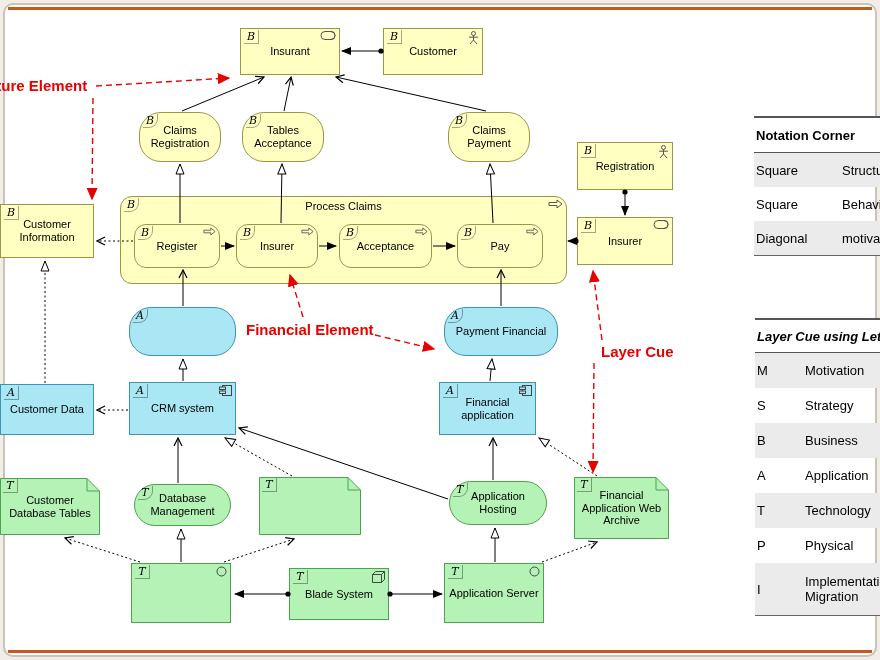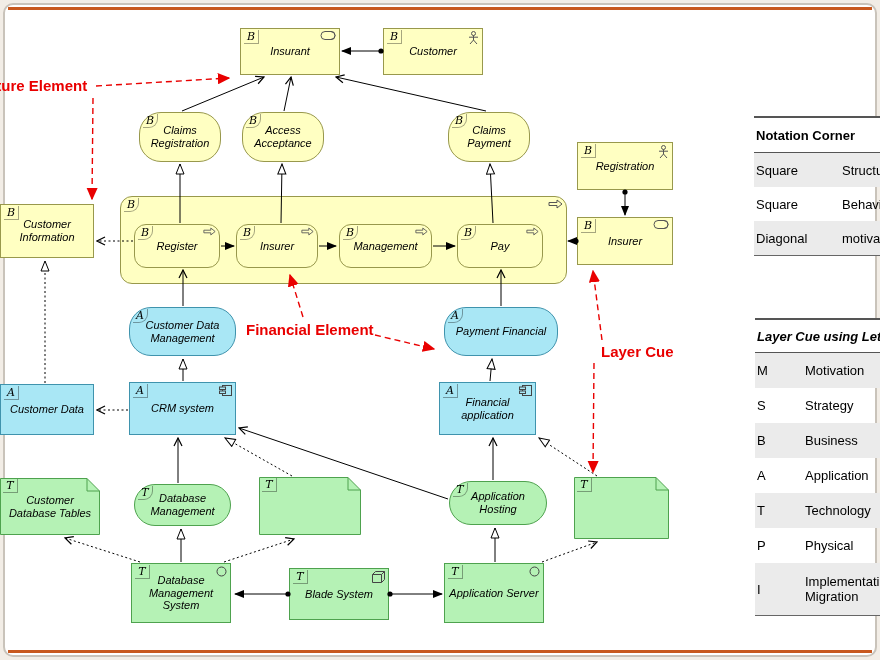--- a/index.html
+++ b/index.html
@@ -12,21 +12,21 @@
   .rule.top { top:7px; } .rule.bottom { bottom:7px; }
 
   
   .node { position:absolute; box-sizing:border-box; display:flex; align-items:center; justify-content:center;
           text-align:center; font-size:11px; line-height:1.15; padding:3px 4px; }
   .biz  { background:#FFFFC2; border:1px solid #98984C; }
   .app  { background:#A9E7F5; border:1px solid #3F93AD; }
   .tech { background:#B5F2B5; border:1px solid #4EA24E; }
   .svc  { border-radius:22px; }
   .proc { border-radius:12px; }
-  .lbl  { position:relative;font-style:italic; }
+  .lbl  { position:relative; }
   .top-label { position:absolute; top:3px; left:0; right:0; text-align:center; }
   .ltr { position:absolute; top:1px; left:3px; width:14px; height:13px; line-height:13px; text-align:center;
          font-family:"DejaVu Serif", serif; font-style:italic; font-size:11px;
          border-right:1px solid rgba(0,0,0,.35); border-bottom:1px solid rgba(0,0,0,.35); }
   .ltr.rd { border-bottom-right-radius:9px; }
   .ico { position:absolute; top:2px; right:3px; line-height:0; }
   .artifact { background:transparent; border:none; }
   .abg { position:absolute; left:0; top:0; }
 
   
@@ -54,20 +54,21 @@
 
 <div class="slide"></div>
 <div class="rule top"></div>
 <div class="rule bottom"></div>
 
 <div class="node biz proc" style="left:120px;top:196px;width:447px;height:88px;">
   <span class="ltr rd">B</span>
   <span class="ico"><svg width="15" height="10" viewBox="0 0 15 10">
         <path d="M1,3.5 H9 V1 L14,5 L9,9 V6.5 H1 Z" fill="none" stroke="#555"></path>
       </svg></span>
+  <span class="top-label">Process Claims</span>
 </div>
 
 <div class="node biz" style="left:240px;top:28px;width:100px;height:47px;">
   <span class="ltr">B</span>
   <span class="ico"><svg width="16" height="9" viewBox="0 0 16 9">
         <rect x="1" y="0.5" width="14" height="8" rx="4" fill="none" stroke="#555"></rect>
         <path d="M11,0.5 a4,4 0 0 1 0,8" fill="none" stroke="#555"></path>
       </svg></span>
   <span class="lbl">Insurant</span>
 </div>
@@ -84,21 +85,21 @@
   <span class="lbl">Customer</span>
 </div>
 
 <div class="node biz svc" style="left:139px;top:112px;width:82px;height:50px;">
   <span class="ltr rd">B</span>
   <span class="lbl">Claims Registration</span>
 </div>
 
 <div class="node biz svc" style="left:242px;top:112px;width:82px;height:50px;">
   <span class="ltr rd">B</span>
-  <span class="lbl">Access Acceptance</span>
+  <span class="lbl">Tables Acceptance</span>
 </div>
 
 <div class="node biz svc" style="left:448px;top:112px;width:82px;height:50px;">
   <span class="ltr rd">B</span>
   <span class="lbl">Claims Payment</span>
 </div>
 
 <div class="node biz" style="left:577px;top:142px;width:96px;height:48px;">
   <span class="ltr">B</span>
   <span class="ico"><svg width="11" height="14" viewBox="0 0 11 14">
@@ -134,39 +135,38 @@
         <path d="M1,3.5 H9 V1 L14,5 L9,9 V6.5 H1 Z" fill="none" stroke="#555"></path>
       </svg></span>
   <span class="lbl">Insurer</span>
 </div>
 
 <div class="node biz proc" style="left:339px;top:224px;width:93px;height:44px;">
   <span class="ltr rd">B</span>
   <span class="ico"><svg width="13" height="9" viewBox="0 0 15 10">
         <path d="M1,3.5 H9 V1 L14,5 L9,9 V6.5 H1 Z" fill="none" stroke="#555"></path>
       </svg></span>
-  <span class="lbl">Management</span>
+  <span class="lbl">Acceptance</span>
 </div>
 
 <div class="node biz proc" style="left:457px;top:224px;width:86px;height:44px;">
   <span class="ltr rd">B</span>
   <span class="ico"><svg width="13" height="9" viewBox="0 0 15 10">
         <path d="M1,3.5 H9 V1 L14,5 L9,9 V6.5 H1 Z" fill="none" stroke="#555"></path>
       </svg></span>
   <span class="lbl">Pay</span>
 </div>
 
 <div class="node biz" style="left:0px;top:204px;width:94px;height:54px;">
   <span class="ltr">B</span>
   <span class="lbl">Customer Information</span>
 </div>
 
 <div class="node app svc" style="left:129px;top:307px;width:107px;height:49px;">
   <span class="ltr rd">A</span>
-  <span class="lbl">Customer Data Management</span>
 </div>
 
 <div class="node app svc" style="left:444px;top:307px;width:114px;height:49px;">
   <span class="ltr rd">A</span>
   <span class="lbl">Payment Financial</span>
 </div>
 
 <div class="node app" style="left:0px;top:384px;width:94px;height:51px;">
   <span class="ltr">A</span>
   <span class="lbl">Customer Data</span>
@@ -218,28 +218,28 @@
   <span class="ltr rd">T</span>
   <span class="lbl">Application Hosting</span>
 </div>
 
 <div class="node artifact" style="left:574px;top:477px;width:95px;height:62px;">
   <svg class="abg" width="95" height="62">
       <path d="M0.5,0.5 H82 L94.5,13 V61.5 H0.5 Z" fill="#B5F2B5" stroke="#4EA24E"></path>
       <path d="M82,0.5 V13 H94.5" fill="none" stroke="#4EA24E"></path>
     </svg>
   <span class="ltr">T</span>
+  <span class="lbl">Financial Application Web Archive</span>
 </div>
 
 <div class="node tech" style="left:131px;top:563px;width:100px;height:60px;">
   <span class="ltr">T</span>
   <span class="ico"><svg width="11" height="11">
         <circle cx="5.5" cy="5.5" r="4.5" fill="none" stroke="#444"></circle>
       </svg></span>
-  <span class="lbl">Database Management System</span>
 </div>
 
 <div class="node tech" style="left:289px;top:568px;width:100px;height:52px;">
   <span class="ltr">T</span>
   <span class="ico"><svg width="13" height="12" viewBox="0 0 13 12">
         <path d="M0.5,3.5 L3.5,0.5 H12.5 V8.5 L9.5,11.5 H0.5 Z M0.5,3.5 H9.5 V11.5 M9.5,3.5 L12.5,0.5" fill="none" stroke="#444"></path>
       </svg></span>
   <span class="lbl">Blade System</span>
 </div>
 

